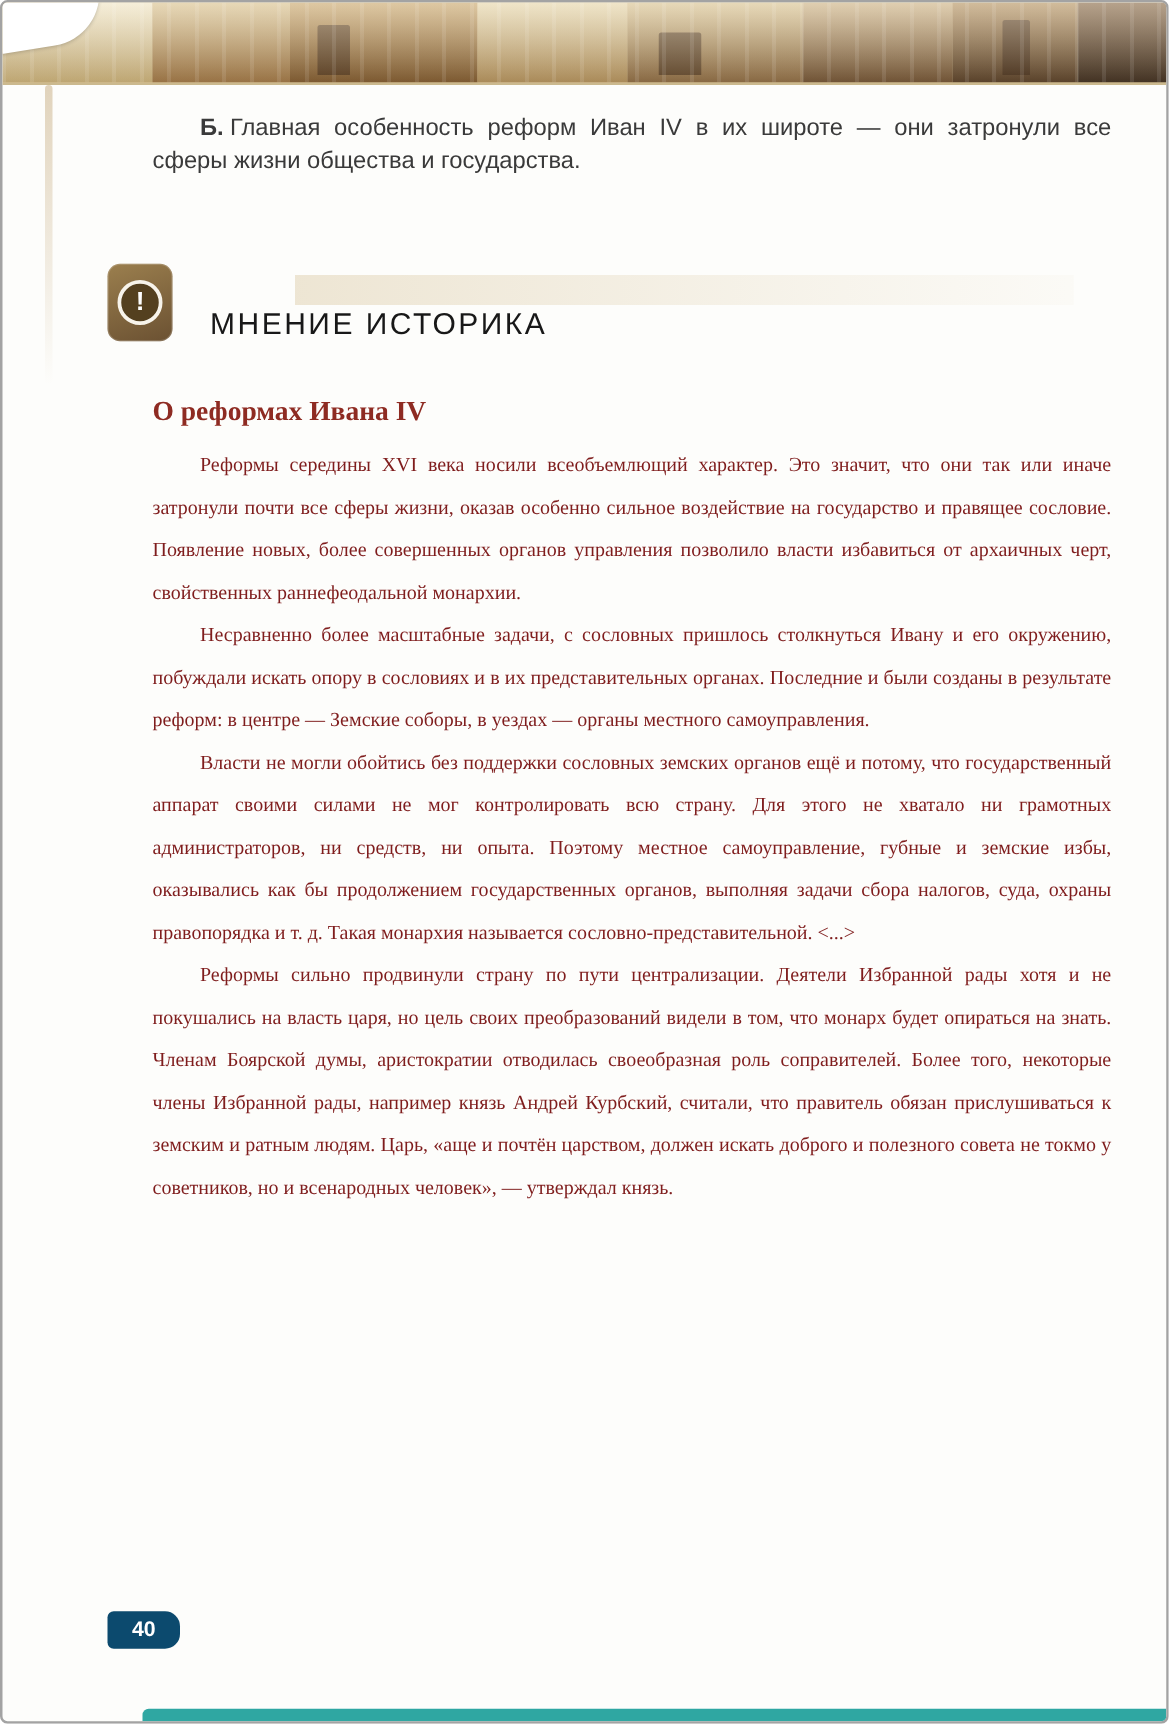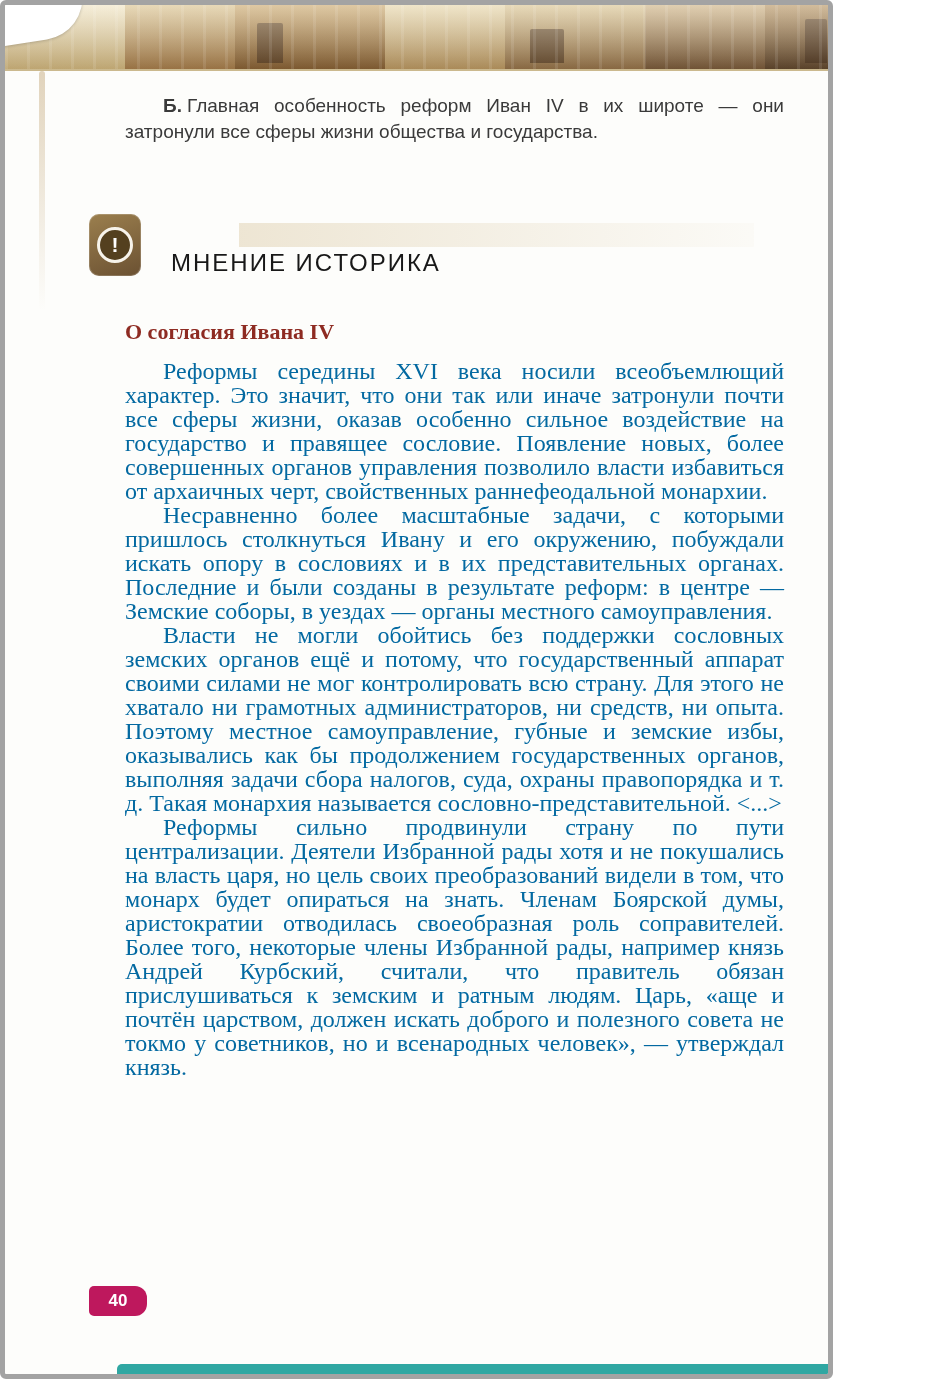--- a/index.html
+++ b/index.html
@@ -1,21 +1,21 @@
 <!DOCTYPE html>
 <html><head>
 <meta charset="utf-8">
 <style>
   * { margin:0; padding:0; box-sizing:border-box; }
   html, body { background:#ffffff; }
   .page {
     position:relative;
-    width:833px; height:1379px;
+    width:935px; height:1379px;
     background:#fdfdfb;
-    border:5px solid #a3a3a3;
+    border:2px solid #a3a3a3;
     border-radius:6px;
     overflow:hidden;
     font-family:"Liberation Serif", serif;
   }
 
   
   .collage {
     position:absolute; top:0; left:0; right:0; height:66px;
     background:#d8c194;
     border-bottom:2px solid #cbb98e;
@@ -94,30 +94,30 @@
     font-size:24px; letter-spacing:2px; color:#181818;margin-top:36px;
   }
 
   
   .article-title {
     margin-top:42px;
     font-size:22px; font-weight:bold; color:#8e2b22;
   }
   .article { margin-top:14px; }
   .article p {
-    font-size:24px; line-height:24px;
+    font-size:16px; line-height:34px;
     text-align:justify; text-indent:38px;
-    color:#0369a1;
+    color:#7f1d1d;
   }
 
   
   .page-badge {
     position:absolute; left:84px; bottom:58px;
     width:58px; height:30px;
-    background:#be185d; border-radius:5px 12px 12px 5px;
+    background:#0c4a6e; border-radius:5px 12px 12px 5px;
     color:#ffffff; font-family:"Liberation Sans", sans-serif;
     font-weight:bold; font-size:17px;
     display:flex; align-items:center; justify-content:center;
   }
   .bottom-strip {
     position:absolute; left:112px; right:0; bottom:0; height:10px;
     background:#2fa7a2; border-radius:5px 0 0 0;
   }
 </style>
 </head>
@@ -149,25 +149,25 @@
       <p><b>Б.</b><span>Главная особенность реформ Иван IV в их широте — они затронули все сферы жизни общества и государства.</span></p>
     </div>
 
     <div class="opinion">
       <div class="opinion-icon">
         <div class="circle">!</div>
       </div>
       <div class="opinion-title">МНЕНИЕ ИСТОРИКА</div>
     </div>
 
-    <div class="article-title">О согласия Ивана IV</div>
+    <div class="article-title">О реформах Ивана IV</div>
 
     <div class="article">
       <p>Реформы середины XVI века носили всеобъемлющий характер. Это значит, что они так или иначе затронули почти все сферы жизни, оказав особенно сильное воздействие на государство и правящее сословие. Появление новых, более совершенных органов управления позволило власти избавиться от архаичных черт, свойственных раннефеодальной монархии.</p>
-      <p>Несравненно более масштабные задачи, с которыми пришлось столкнуться Ивану и его окружению, побуждали искать опору в сословиях и в их представительных органах. Последние и были созданы в результате реформ: в центре — Земские соборы, в уездах — органы местного самоуправления.</p>
+      <p>Несравненно более масштабные задачи, с сословных пришлось столкнуться Ивану и его окружению, побуждали искать опору в сословиях и в их представительных органах. Последние и были созданы в результате реформ: в центре — Земские соборы, в уездах — органы местного самоуправления.</p>
       <p>Власти не могли обойтись без поддержки сословных земских органов ещё и потому, что государственный аппарат своими силами не мог контролировать всю страну. Для этого не хватало ни грамотных администраторов, ни средств, ни опыта. Поэтому местное самоуправление, губные и земские избы, оказывались как бы продолжением государственных органов, выполняя задачи сбора налогов, суда, охраны правопорядка и т. д. Такая монархия называется сословно-представительной. &lt;...&gt;</p>
       <p>Реформы сильно продвинули страну по пути централизации. Деятели Избранной рады хотя и не покушались на власть царя, но цель своих преобразований видели в том, что монарх будет опираться на знать. Членам Боярской думы, аристократии отводилась своеобразная роль соправителей. Более того, некоторые члены Избранной рады, например князь Андрей Курбский, считали, что правитель обязан прислушиваться к земским и ратным людям. Царь, «аще и почтён царством, должен искать доброго и полезного совета не токмо у советников, но и всенародных человек», — утверждал князь.</p>
     </div>
 
   </div>
 
   <div class="page-badge">40</div>
   <div class="bottom-strip"></div>
 
 </div>

